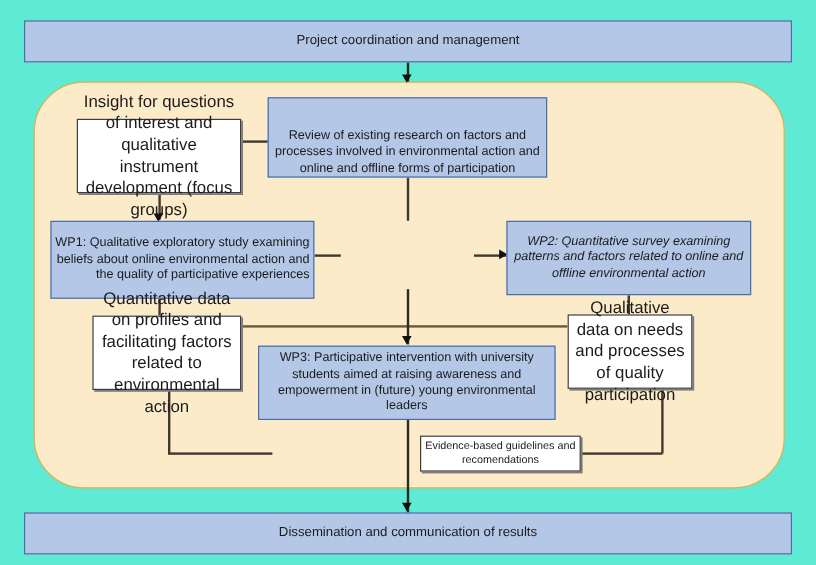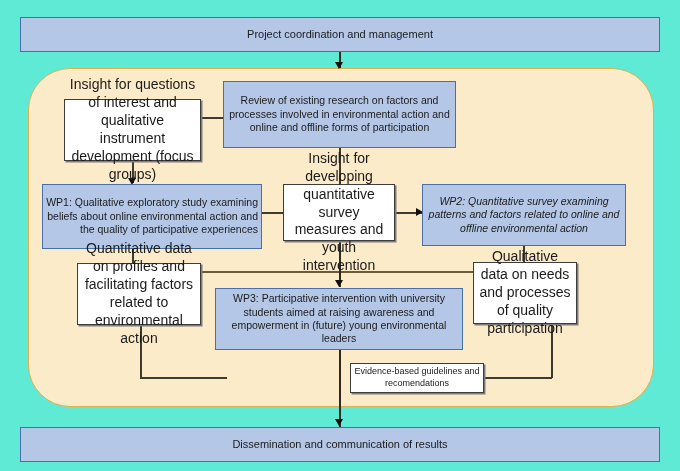--- a/index.html
+++ b/index.html
@@ -101,42 +101,39 @@
 
   <div class="box blue banner" style="left:20px; top:17px; width:640px; height:35px;">
     <span>Project coordination and management</span>
   </div>
 
   <div class="conn v thick" style="left:339px; top:52px; height:16px;"></div>
   <div class="arrow-down" style="left:335px; top:62px;"></div>
 
   <div id="wp-container"></div>
 
-  <div class="box blue wp" style="left:223px; top:81px; width:233px; height:67px;">
+  <div class="box blue wp" style="left:223px; top:81px; width:233px; height:67px;align-items:flex-end;">
     <span>Review of existing research on factors and processes involved in environmental action and online and offline forms of participation</span>
   </div>
 
   <div class="box white note" style="left:64px; top:99px; width:137px; height:62px;">
     <span>Insight for questions of interest and qualitative instrument development (focus groups)</span>
   </div>
 
   <div class="conn h" style="left:201px; top:117px; width:23px;"></div>
 
   <div class="conn v" style="left:132px; top:161px; height:22px;"></div>
   <div class="arrow-down" style="left:128px; top:178px;"></div>
 
   <div class="conn v" style="left:339px; top:148px; height:36px;"></div>
 
   <div class="box blue wp" style="left:42px; top:184px; width:220px; height:65px;text-align:right;">
     <span>WP1: Qualitative exploratory study examining beliefs about online environmental action and the quality of participative experiences</span>
   </div>
 
-  <div class="box white note" style="left:283px; top:184px; width:112px; height:57px;">
-    <span>Insight for developing quantitative survey measures and youth intervention</span>
-  </div>
 
   <div class="conn h" style="left:262px; top:212px; width:22px;"></div>
 
   <div class="conn h" style="left:395px; top:212px; width:27px;"></div>
   <div class="arrow-right" style="left:416px; top:208px;"></div>
 
   <div class="box blue wp" style="left:422px; top:184px; width:204px; height:62px;font-style:italic;">
     <span>WP2: Quantitative survey examining patterns and factors related to online and offline environmental action</span>
   </div>
 

